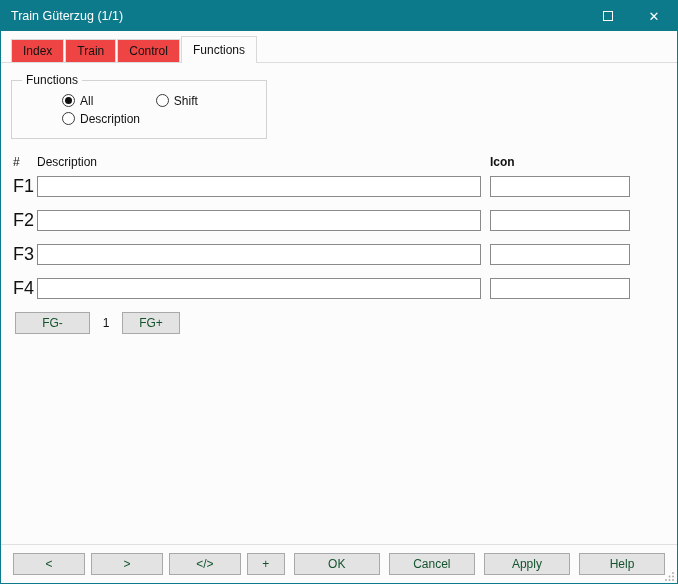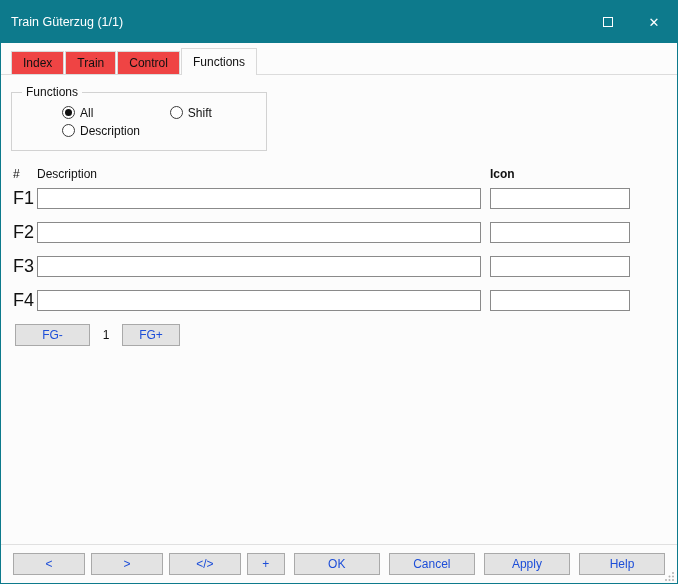--- a/index.html
+++ b/index.html
@@ -7,21 +7,21 @@
   body { font-family:"Liberation Sans", sans-serif; }
 
   .window {
     width:678px; height:584px; position:relative;
     background:#fcfcfc; border:1px solid #0d7a8c;
     overflow:hidden; margin:0 auto;
   }
 
   
   .titlebar {
-    height:42px; background:#0d7a8c; color:#fff;
+    height:30px; background:#0d7a8c; color:#fff;
     display:flex; align-items:stretch;
   }
   .titlebar .title {
     flex:1; display:flex; align-items:center;
     padding-left:10px; font-size:12.5px; white-space:nowrap;
   }
   .tb-btn {
     width:46px; display:flex; align-items:center; justify-content:center;
     color:#fff; cursor:default; font-size:13px;
   }
@@ -44,21 +44,21 @@
 
   
   .content { padding:0 12px; }
 
   fieldset.groupbox {
     width:256px; border:1px solid #d2d2d2; margin:10px 0 0 -2px;
     padding:6px 10px 9px 10px;
   }
   fieldset.groupbox legend { font-size:12px; padding:0 4px; color:#111; }
 
-  .radio-item { display:inline-flex; align-items:center; margin-right:32px; font-size:12px; color:#111;padding-left:40px; }
+  .radio-item { display:inline-flex; align-items:center; margin-right:18px; font-size:12px; color:#111;padding-left:40px; }
   .radio-circle {
     width:13px; height:13px; border:1px solid #3a3a3a; border-radius:50%;
     background:#fff; position:relative; margin-right:5px; flex:none;
   }
   .radio-item.checked .radio-circle::after {
     content:""; position:absolute; left:2px; top:2px;
     width:7px; height:7px; border-radius:50%; background:#101010;
   }
 
   .grid-header { display:flex; margin:16px 0 7px 0; font-size:12px; color:#111; }
@@ -71,21 +71,21 @@
   .flabel { width:24px; font-size:18px; color:#111; }
   input.txt {
     height:21px; border:1px solid #8a8a8a; background:#fff;
     font-family:inherit; font-size:12px; padding:1px 4px;
   }
   input.desc { width:444px; margin-right:9px; }
   input.icon { width:140px; }
 
   .btn {
     height:22px; background:#e3e3e3; border:1px solid #a9a9a9;
-    font-family:inherit; font-size:12px; color:#1d4ed8; padding:0;
+    font-family:inherit; font-size:12px; color:#14532d; padding:0;
   }
   .fgrow { display:flex; align-items:center; margin-top:8px; }
   .fg-minus { width:75px; margin-left:2px; }
   .fg-value { width:26px; text-align:center; font-size:12px; margin:0 3px; color:#111; }
   .fg-plus  { width:58px; }
 
   
   .bottombar {
     position:absolute; left:0; right:0; bottom:0; height:39px;
     border-top:1px solid #e0e0e0; background:#fcfcfc;

